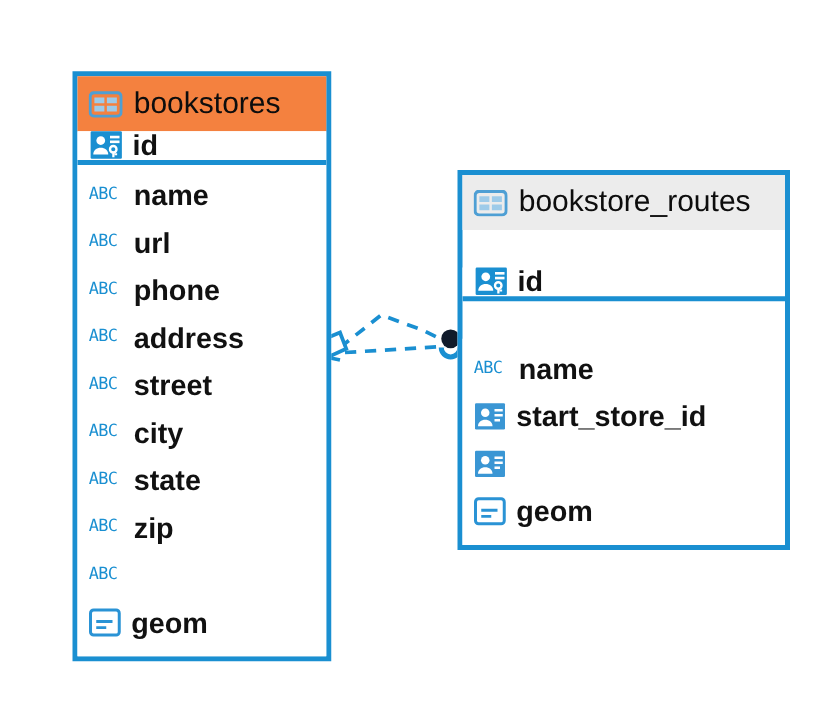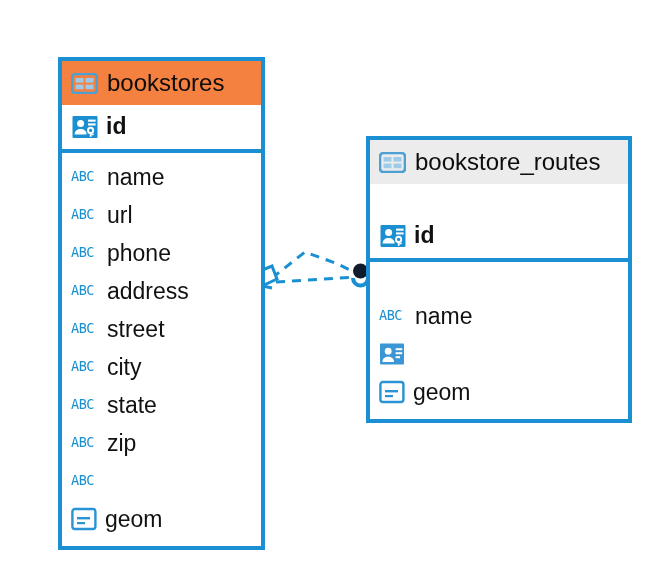--- a/index.html
+++ b/index.html
@@ -27,33 +27,34 @@
   }
   .ent-header.selected{background:#f4813f;}
   .ent-header.plain{background:#ececec;}
   .ent-title{
     font-size:24px;color:#0d0d0d;line-height:1;
     white-space:nowrap;
   }
   .pk-row{
     display:flex;align-items:center;gap:7px;
     padding:3px 8px 4px 9px;
-    height:48px;box-sizing:border-box;
+    height:27px;box-sizing:border-box;
     border-bottom:4px solid #1a8fd1;
     background:#fff;
   }
   .pk-row .fname{font-weight:bold;}
   .fields{padding:5px 8px 8px 9px;background:#fff;}
   .frow{
     display:flex;align-items:center;gap:8px;
     height:38px;
   }
   .fname{
     font-size:23px;color:#111111;line-height:1;
     white-space:nowrap;
+    font-weight:bold;
   }
 
   
   .ico{flex:0 0 auto;display:block;}
   .ico-table{width:27px;height:21px;}
   .ico-key{width:28px;height:28px;}
   .ico-fk{width:26px;height:26px;}
   .ico-geom{width:26px;height:24px;}
 
   
@@ -175,30 +176,41 @@
       <span class="fname">id</span>
     </div>
 
     <div class="fields">
 
       <div class="frow">
         <span class="abc-text">ABC</span>
         <span class="fname">name</span>
       </div>
 
-
       <div class="frow">
         <svg class="ico ico-fk" viewBox="0 0 26 26">
           <rect x="1" y="2.5" width="24" height="21" rx="1" fill="#3a96d4"></rect>
           <circle cx="9.2" cy="10.2" r="3.4" fill="#ffffff"></circle>
           <path d="M3.4 21c0-3.3 2.6-5.2 5.8-5.2s5.8 1.9 5.8 5.2z" fill="#ffffff"></path>
           <rect x="16.6" y="7.2" width="6.6" height="2" fill="#ffffff"></rect>
           <rect x="16.6" y="11.2" width="6.6" height="2" fill="#ffffff"></rect>
           <rect x="16.6" y="15.2" width="4.4" height="2" fill="#ffffff"></rect>
         </svg>
+        <span class="fname">start_store_id</span>
+      </div>
+
+      <div class="frow">
+        <svg class="ico ico-fk" viewBox="0 0 26 26">
+          <rect x="1" y="2.5" width="24" height="21" rx="1" fill="#3a96d4"></rect>
+          <circle cx="9.2" cy="10.2" r="3.4" fill="#ffffff"></circle>
+          <path d="M3.4 21c0-3.3 2.6-5.2 5.8-5.2s5.8 1.9 5.8 5.2z" fill="#ffffff"></path>
+          <rect x="16.6" y="7.2" width="6.6" height="2" fill="#ffffff"></rect>
+          <rect x="16.6" y="11.2" width="6.6" height="2" fill="#ffffff"></rect>
+          <rect x="16.6" y="15.2" width="4.4" height="2" fill="#ffffff"></rect>
+        </svg>
       </div>
 
       <div class="frow">
         <svg class="ico ico-geom" viewBox="0 0 26 24">
           <rect x="1.4" y="2" width="23" height="20" rx="2.5" fill="none" stroke="#2a93d5" stroke-width="2.4"></rect>
           <rect x="6" y="10" width="13" height="2.4" fill="#2a93d5"></rect>
           <rect x="6" y="15" width="8" height="2.2" fill="#2a93d5"></rect>
         </svg>
         <span class="fname">geom</span>
       </div>

